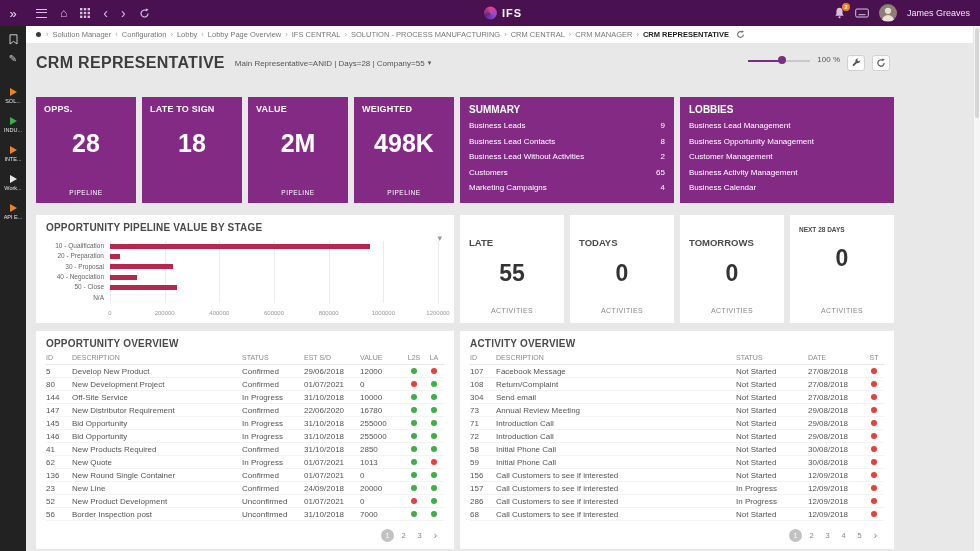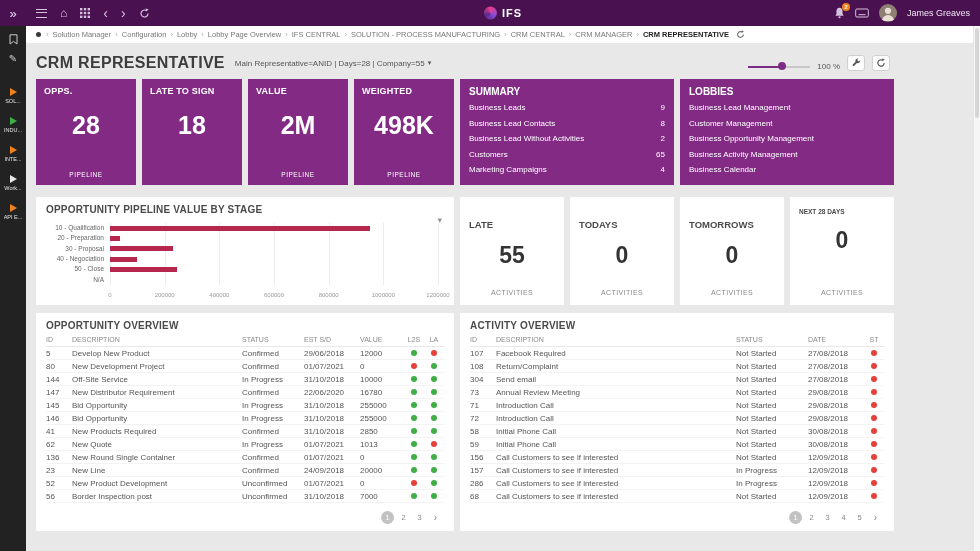--- a/index.html
+++ b/index.html
@@ -33,28 +33,28 @@
 .crumbs{display:flex;align-items:center;gap:4px;font-size:7.5px;color:#777;white-space:nowrap;overflow:hidden}
 .crumb{cursor:pointer}
 .crumb.last{color:#222;font-weight:bold}
 .sep{color:#aaa}
 .bc-refresh{color:#666;margin-left:2px;cursor:pointer;display:inline-flex}
 .content{flex:1;padding:6px 0 0 10px;position:relative}
 .header-row{display:flex;align-items:center;width:858px;height:28px}
 .page-title{font-size:16px;font-weight:bold;color:#3d3d3d;letter-spacing:.3px}
 .filters{display:flex;align-items:center;gap:3px;font-size:8px;color:#555;margin-left:10px;cursor:pointer}
 .caret{font-size:7px;color:#555}
-.header-controls{margin-left:auto;display:flex;align-items:flex-end;gap:7px;padding-right:4px}
+.header-controls{margin-left:auto;display:flex;align-items:flex-start;gap:7px;padding-right:4px}
 .slider{position:relative;width:62px;height:10px;cursor:pointer}
 .slider-track{position:absolute;top:4.5px;left:0;right:0;height:2px;background:#c7c7c7}
 .slider-fill{position:absolute;top:4.5px;left:0;width:55%;height:2px;background:#7b2d83}
 .slider-thumb{position:absolute;top:1px;left:55%;width:8px;height:8px;border-radius:50%;background:#7b2d83;transform:translateX(-50%)}
 .zoom-label{font-size:8px;color:#555}
 .hbtn{width:18px;height:16px;border:1px solid #d2d2d2;background:#fcfcfc;border-radius:3px;display:flex;align-items:center;justify-content:center;color:#555;cursor:pointer;padding:0}
-.kpi-row{display:flex;gap:6px;margin-top:2px}
+.kpi-row{display:flex;gap:6px;margin-top:20px}
 .kpi-tile{width:100px;height:106px;background:#832a85;color:#fff;position:relative;cursor:pointer}
 .kpi-title{font-size:9px;font-weight:bold;padding:7px 8px 0;letter-spacing:.2px}
 .kpi-value{font-size:25px;font-weight:bold;text-align:center;margin-top:15px}
 .kpi-footer{position:absolute;bottom:7px;left:0;right:0;text-align:center;font-size:6.5px;letter-spacing:.5px}
 .wide-tile{width:214px;height:106px;background:#832a85;color:#fff;padding:7px 9px}
 .wide-title{font-size:10px;font-weight:bold;margin-bottom:3px}
 .sum-row{display:flex;font-size:8px;line-height:15.5px;cursor:pointer}
 .sum-label{flex:1}
 .lobby-row{font-size:8px;line-height:15.5px;cursor:pointer}
 .mid-row{display:flex;gap:6px;margin-top:12px}
@@ -294,22 +294,22 @@
               <div class="sum-row">
                 <span class="sum-label">Marketing Campaigns</span>
                 <span class="sum-val">4</span>
               </div>
             </div>
         </div>
         <div class="wide-tile">
           <div class="wide-title">LOBBIES</div>
           <div id="lobby-list">
               <div class="lobby-row">Business Lead Management</div>
+              <div class="lobby-row">Business Opportunity Management</div>
               <div class="lobby-row">Customer Management</div>
-              <div class="lobby-row">Business Opportunity Management</div>
               <div class="lobby-row">Business Activity Management</div>
               <div class="lobby-row">Business Calendar</div>
             </div>
         </div>
       </div>
 
       <div class="mid-row">
         <div class="chart-panel">
           <div class="panel-title">OPPORTUNITY PIPELINE VALUE BY STAGE</div>
           <span class="collapse-icon">▾</span>
@@ -561,21 +561,21 @@
           <div class="thead" id="act-head">
               <span class="c-id">ID</span>
               <span class="c-desc">DESCRIPTION</span>
               <span class="c-status2">STATUS</span>
               <span class="c-date">DATE</span>
               <span class="c-dot">ST</span>
             </div>
           <div id="act-body">
               <div class="trow">
                 <span class="c-id">107</span>
-                <span class="c-desc">Facebook Required</span>
+                <span class="c-desc">Facebook Message</span>
                 <span class="c-status2">Not Started</span>
                 <span class="c-date">27/08/2018</span>
                 <span class="c-dot">
                   <span class="dot" style="background: rgb(229, 64, 58);"></span>
                 </span>
               </div>
               <div class="trow">
                 <span class="c-id">108</span>
                 <span class="c-desc">Return/Complaint</span>
                 <span class="c-status2">Not Started</span>

